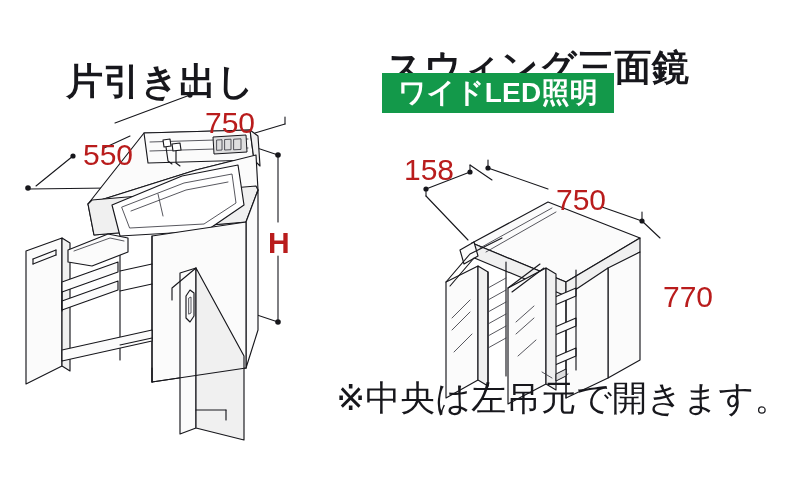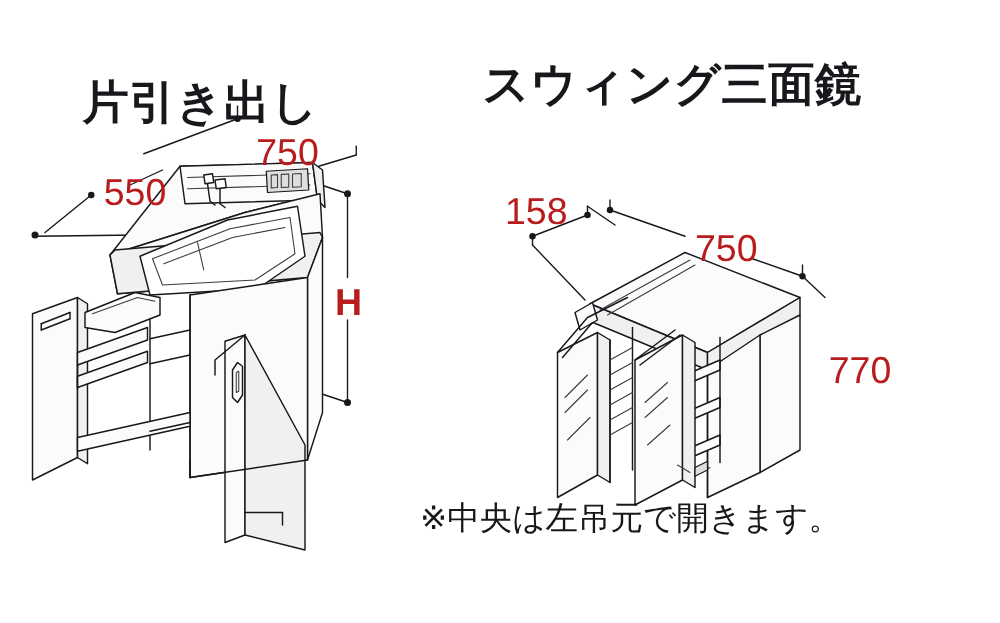--- a/index.html
+++ b/index.html
@@ -55,22 +55,22 @@
     font-weight: bold;
     letter-spacing: 0.01em;
     line-height: 1;
     white-space: nowrap;
   }
 
   
   #note {
     position: absolute;
     left: 336px;
-    top: 398px;
-    font-size: 26px;
+    top: 376px;
+    font-size: 35px;
     color: #17171c;
     white-space: nowrap;
     line-height: 1.25;
   }
 
   
   .dim {
     position: absolute;
     font-size: 30px;
     color: #b91c1c;
@@ -226,20 +226,23 @@
       <path class="ln" d="M152 368 L152 382"></path>
     </g>
   </svg>
 
   <div class="dim" id="dim-left-750">750</div>
   <div class="dim" id="dim-left-550">550</div>
   <div class="dim" id="dim-left-H">H</div>
 
   <h2 class="title" id="title-right">スウィング三面鏡</h2>
 
+  <div id="led-badge">
+    <span id="led-badge-label">ワイドLED照明</span>
+  </div>
 
   <svg class="art" id="art-mirror" viewBox="0 0 800 498">
 
     <g>
       <path class="dimline" d="M426 189 L470 172"></path>
       <circle class="dot" cx="470" cy="172" r="2.6"></circle>
       <circle class="dot" cx="426" cy="189" r="2.6"></circle>
       <path class="dimline" d="M470 172 L470 165"></path>
       <path class="dimline" d="M426 189 L426 196"></path>
       <path class="dimline" d="M426 196 L468 240"></path>

